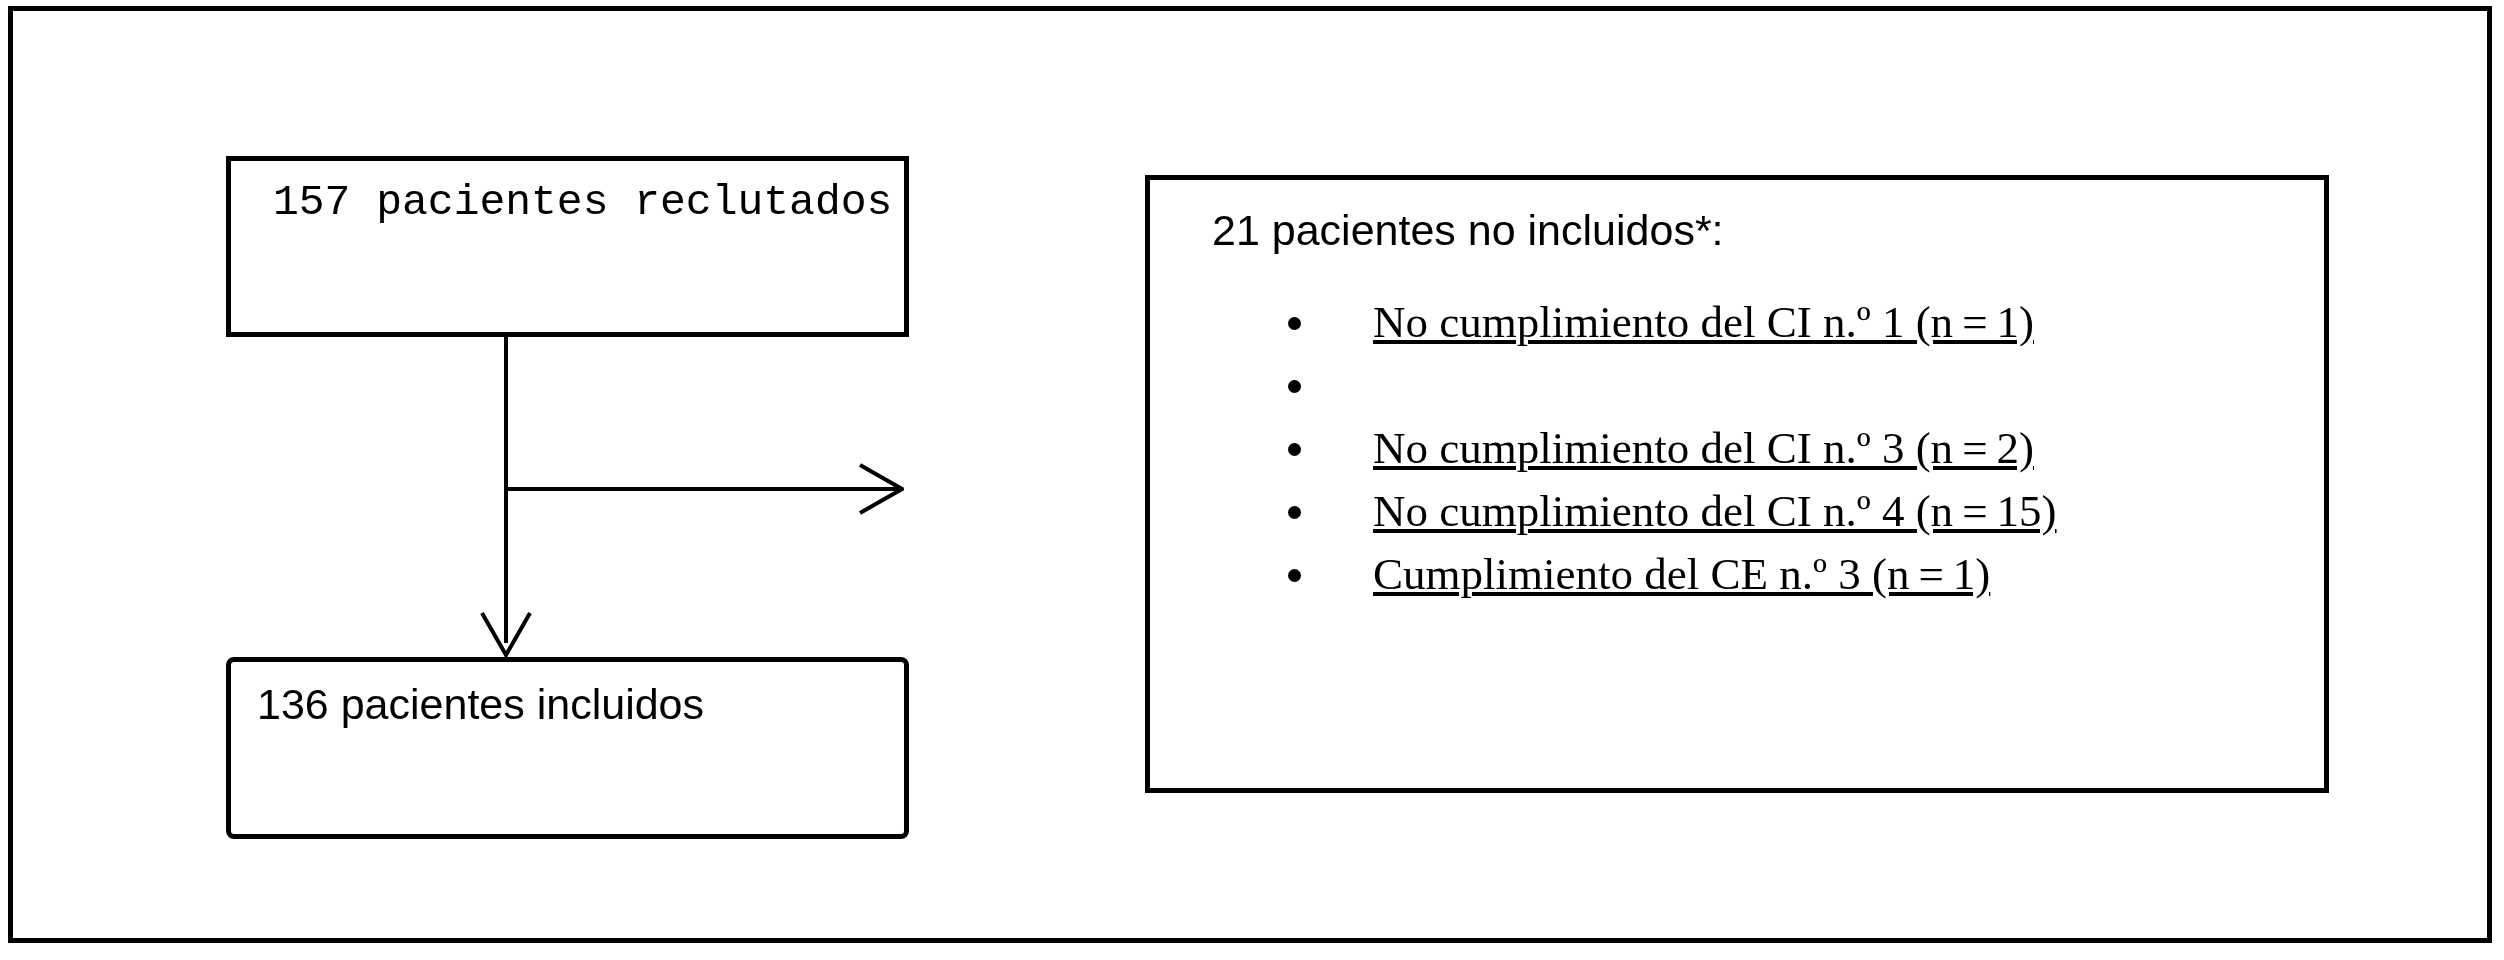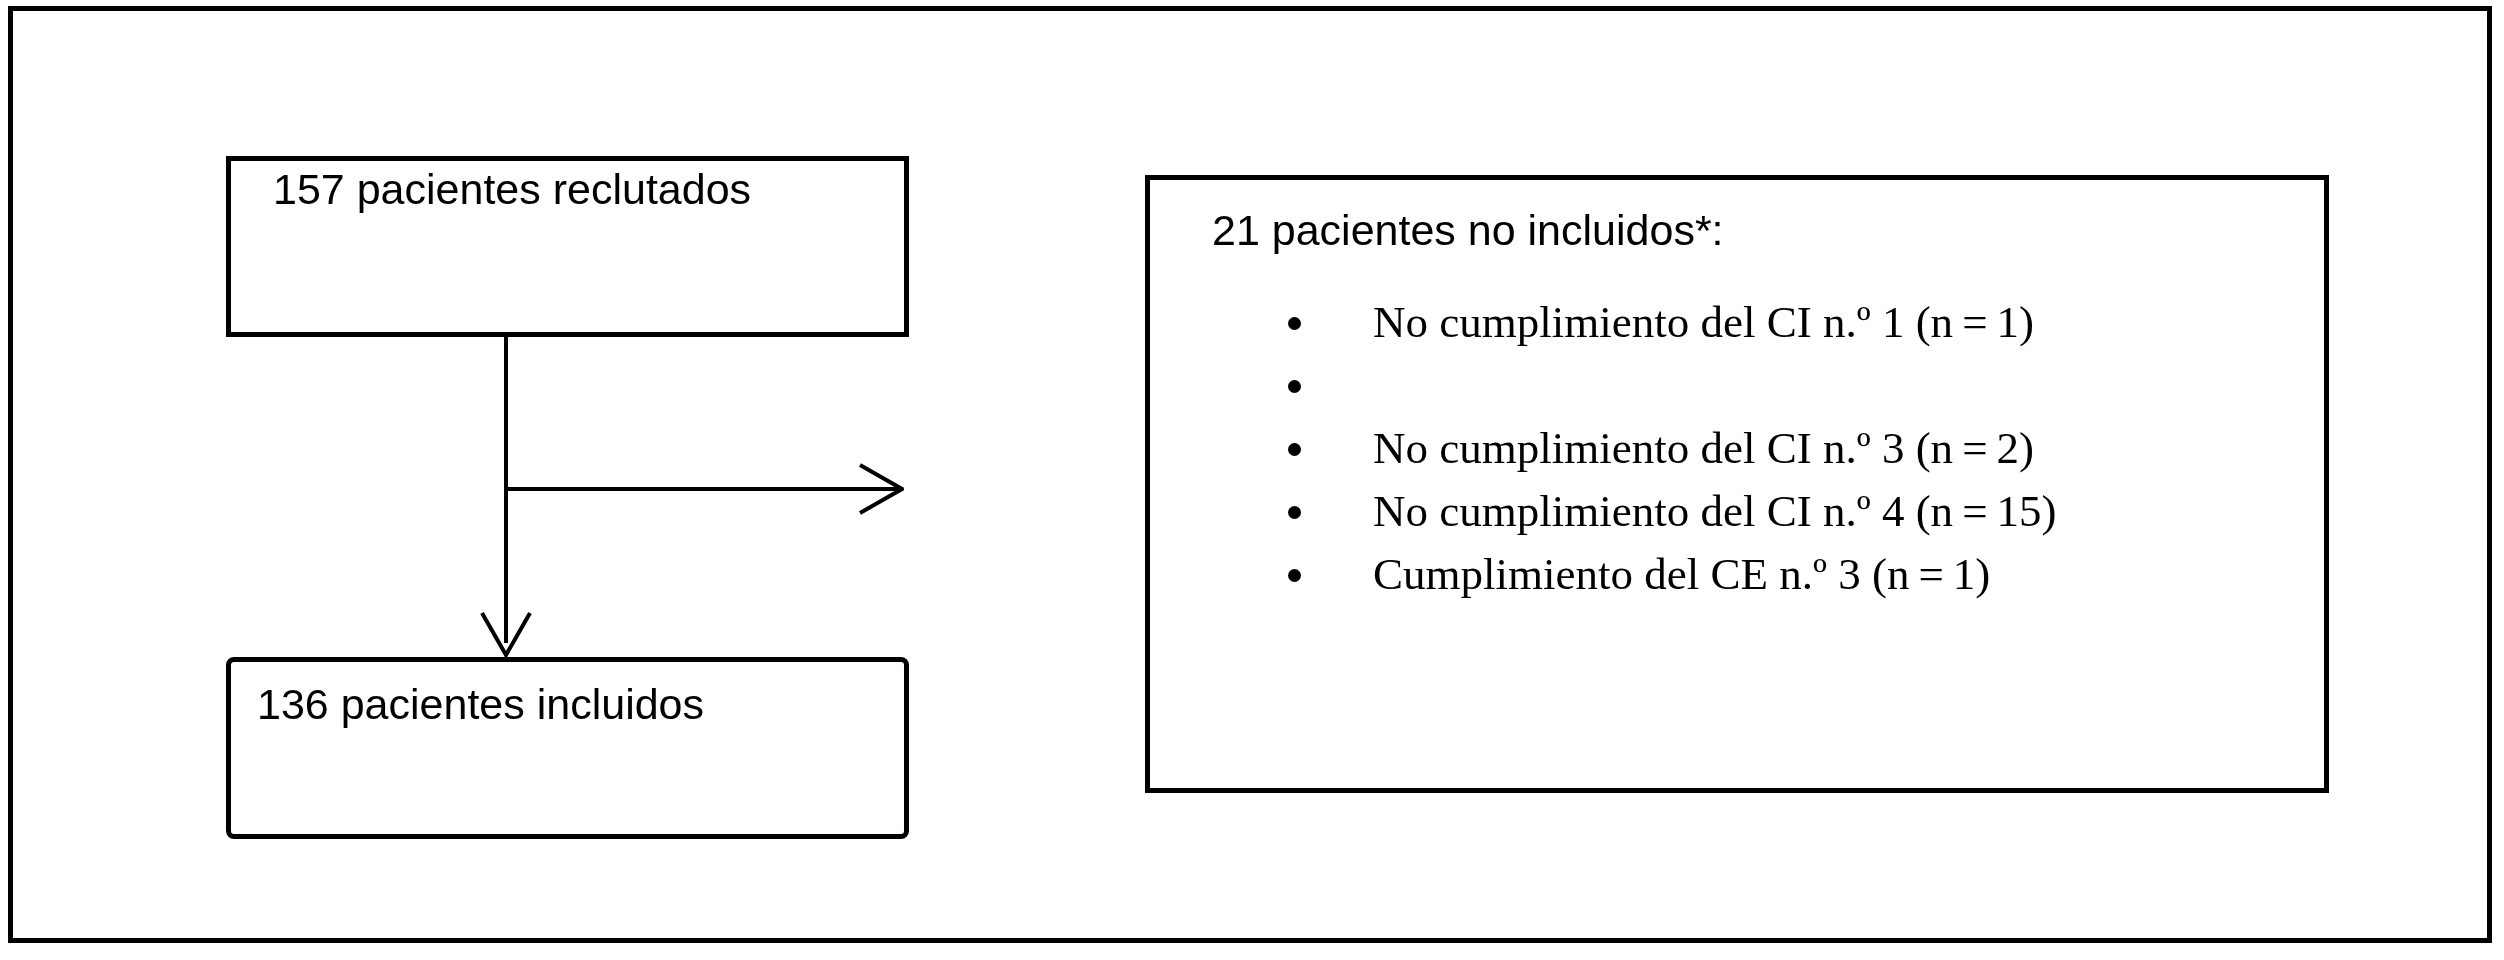--- a/index.html
+++ b/index.html
@@ -59,21 +59,22 @@
   .box-label {
     position: absolute;
     font-family: "Liberation Sans", sans-serif;
     font-size: 43px;
     line-height: 50px;
     color: #000000;
     white-space: nowrap;
   }
   .box-recruited .box-label {
     left: 42px;
-    top: 3px;
+    top: 17px;
+    font-family: Liberation Mono, monospace;
   }
   .box-included .box-label {
     left: 26px;
     top: 17px;
   }
 
   
   .excluded-title {
     position: absolute;
     left: 42px;
@@ -96,20 +97,21 @@
   }
   .excluded-list li {
     position: relative;
     height: 63px;
     line-height: 63px;
     font-family: "Liberation Serif", serif;
     font-size: 45px;
     color: #000000;
     white-space: nowrap;
     padding-left: 85px;
+    text-decoration: underline;
   }
   .excluded-list li .bullet-dot {
     position: absolute;
     left: 0;
     top: 26px;
     width: 13px;
     height: 13px;
     border-radius: 50%;
     background: #000000;
   }

